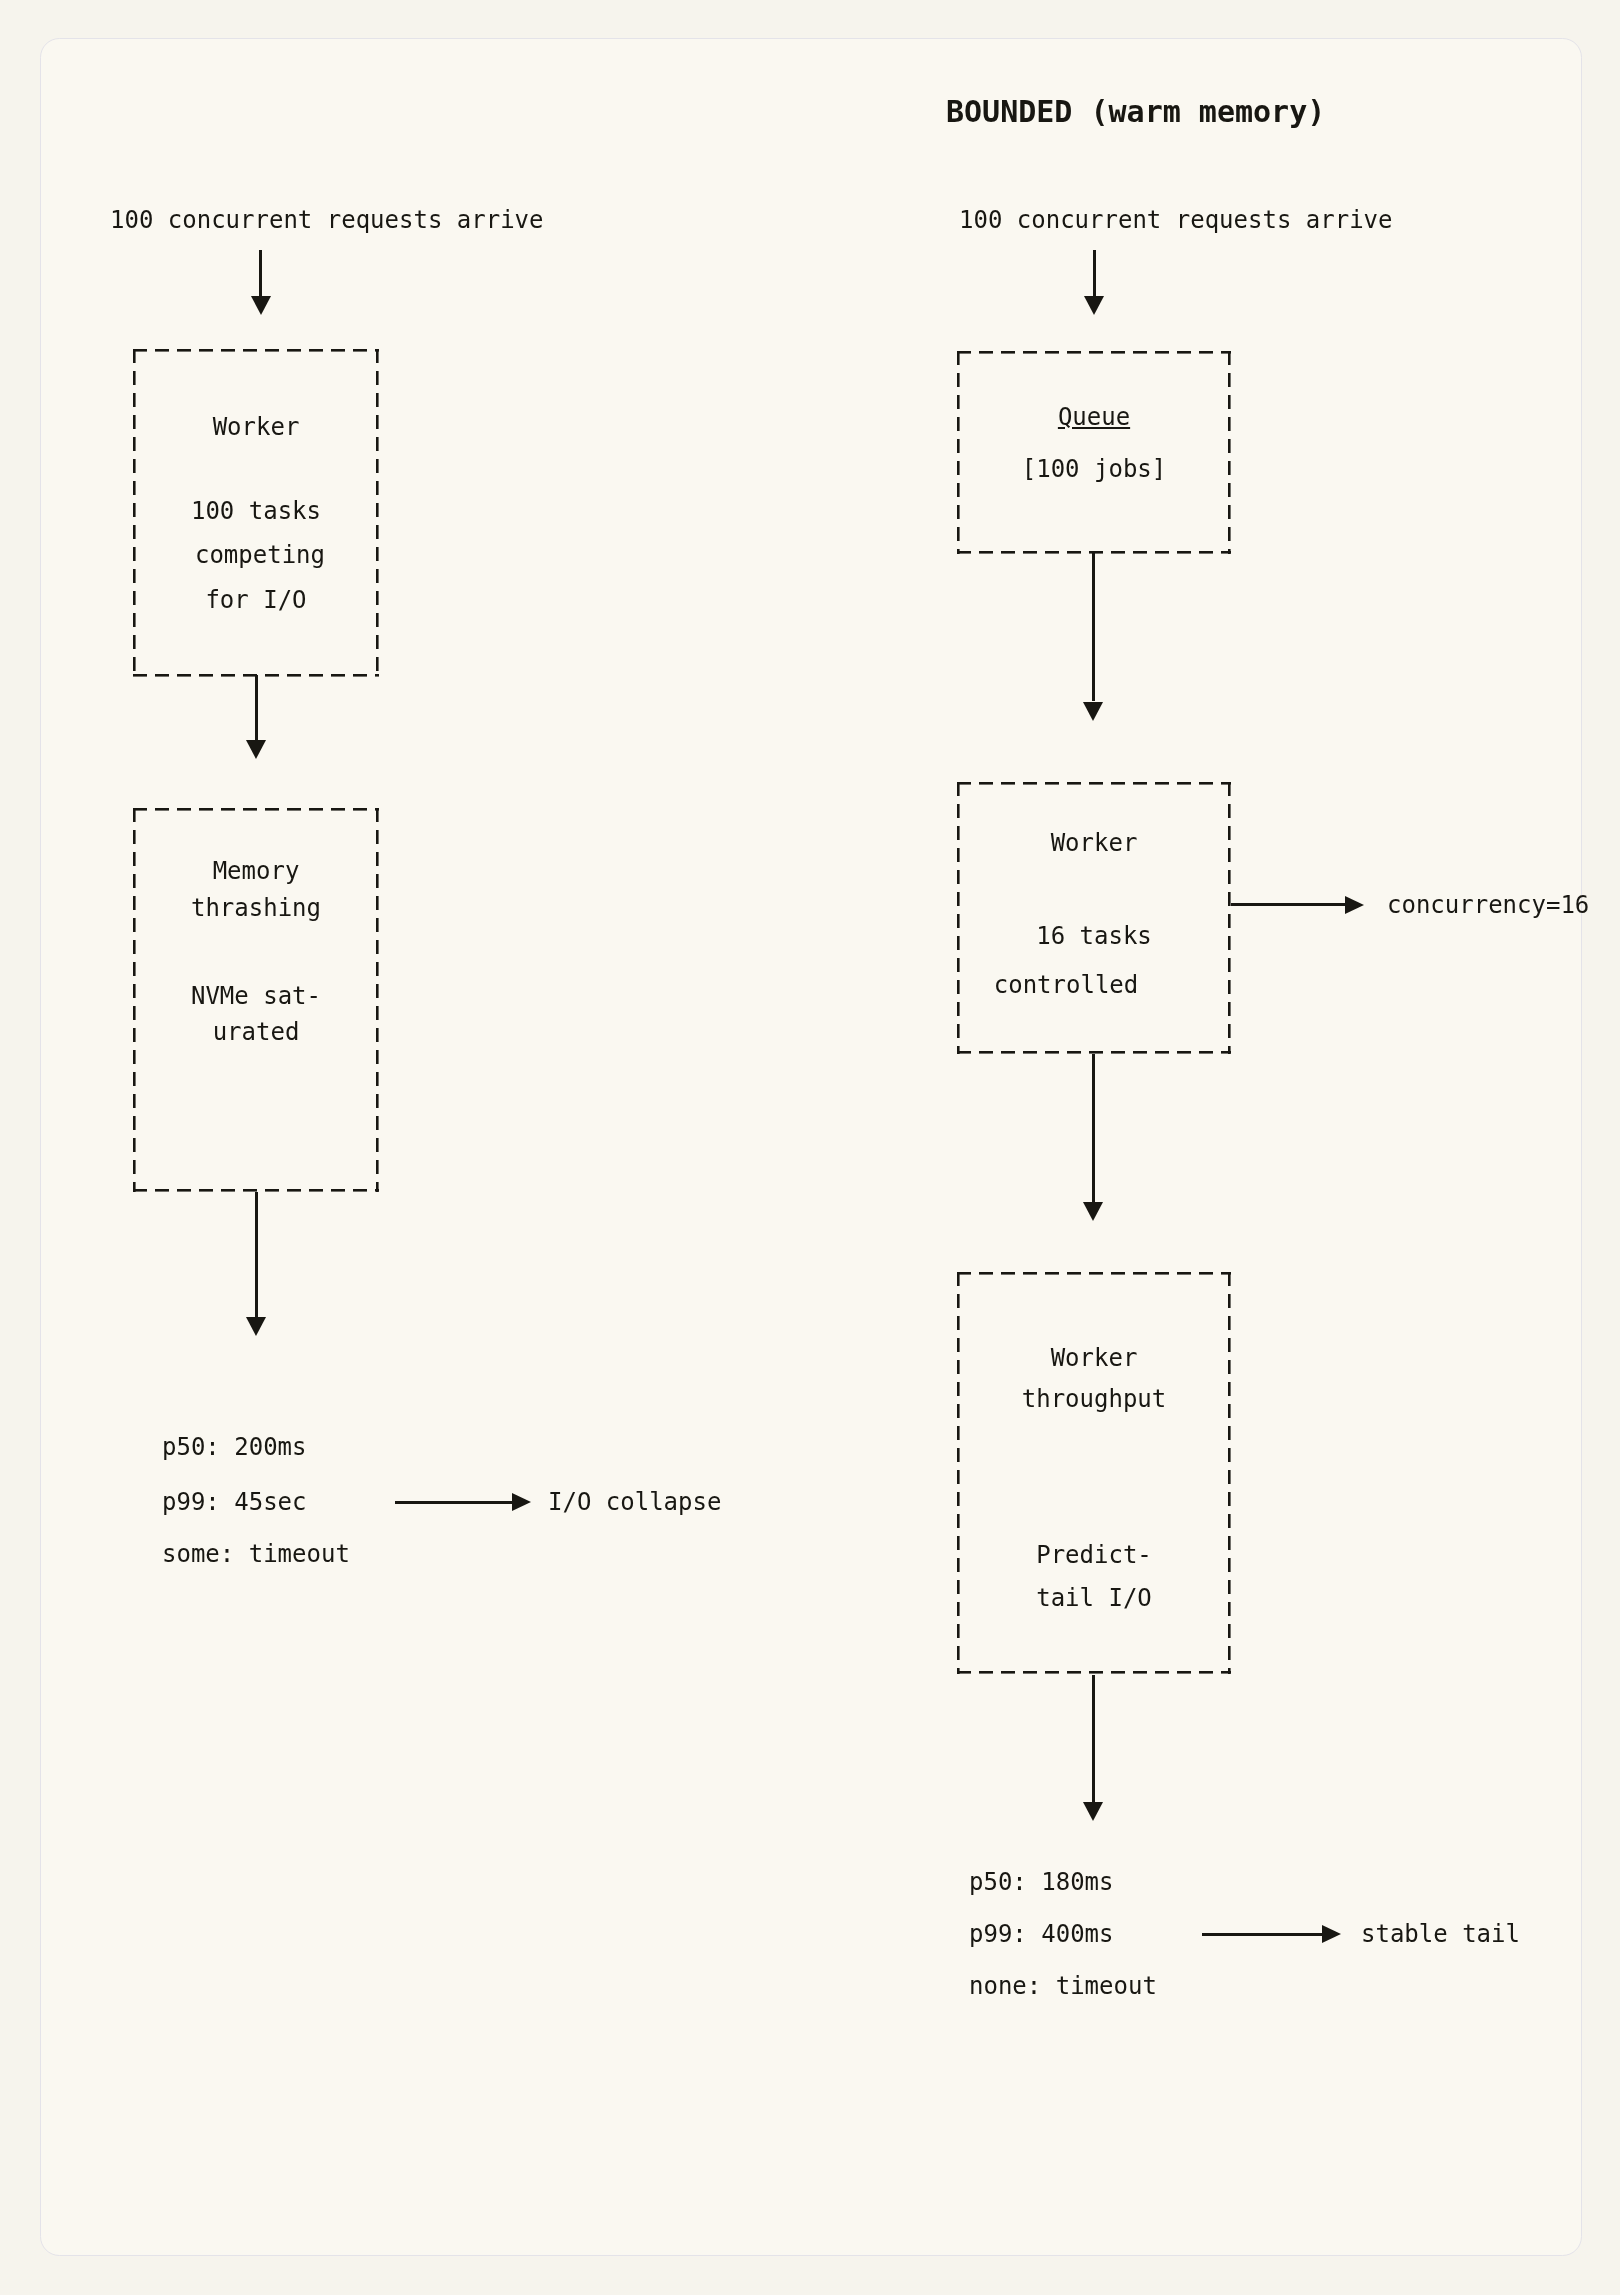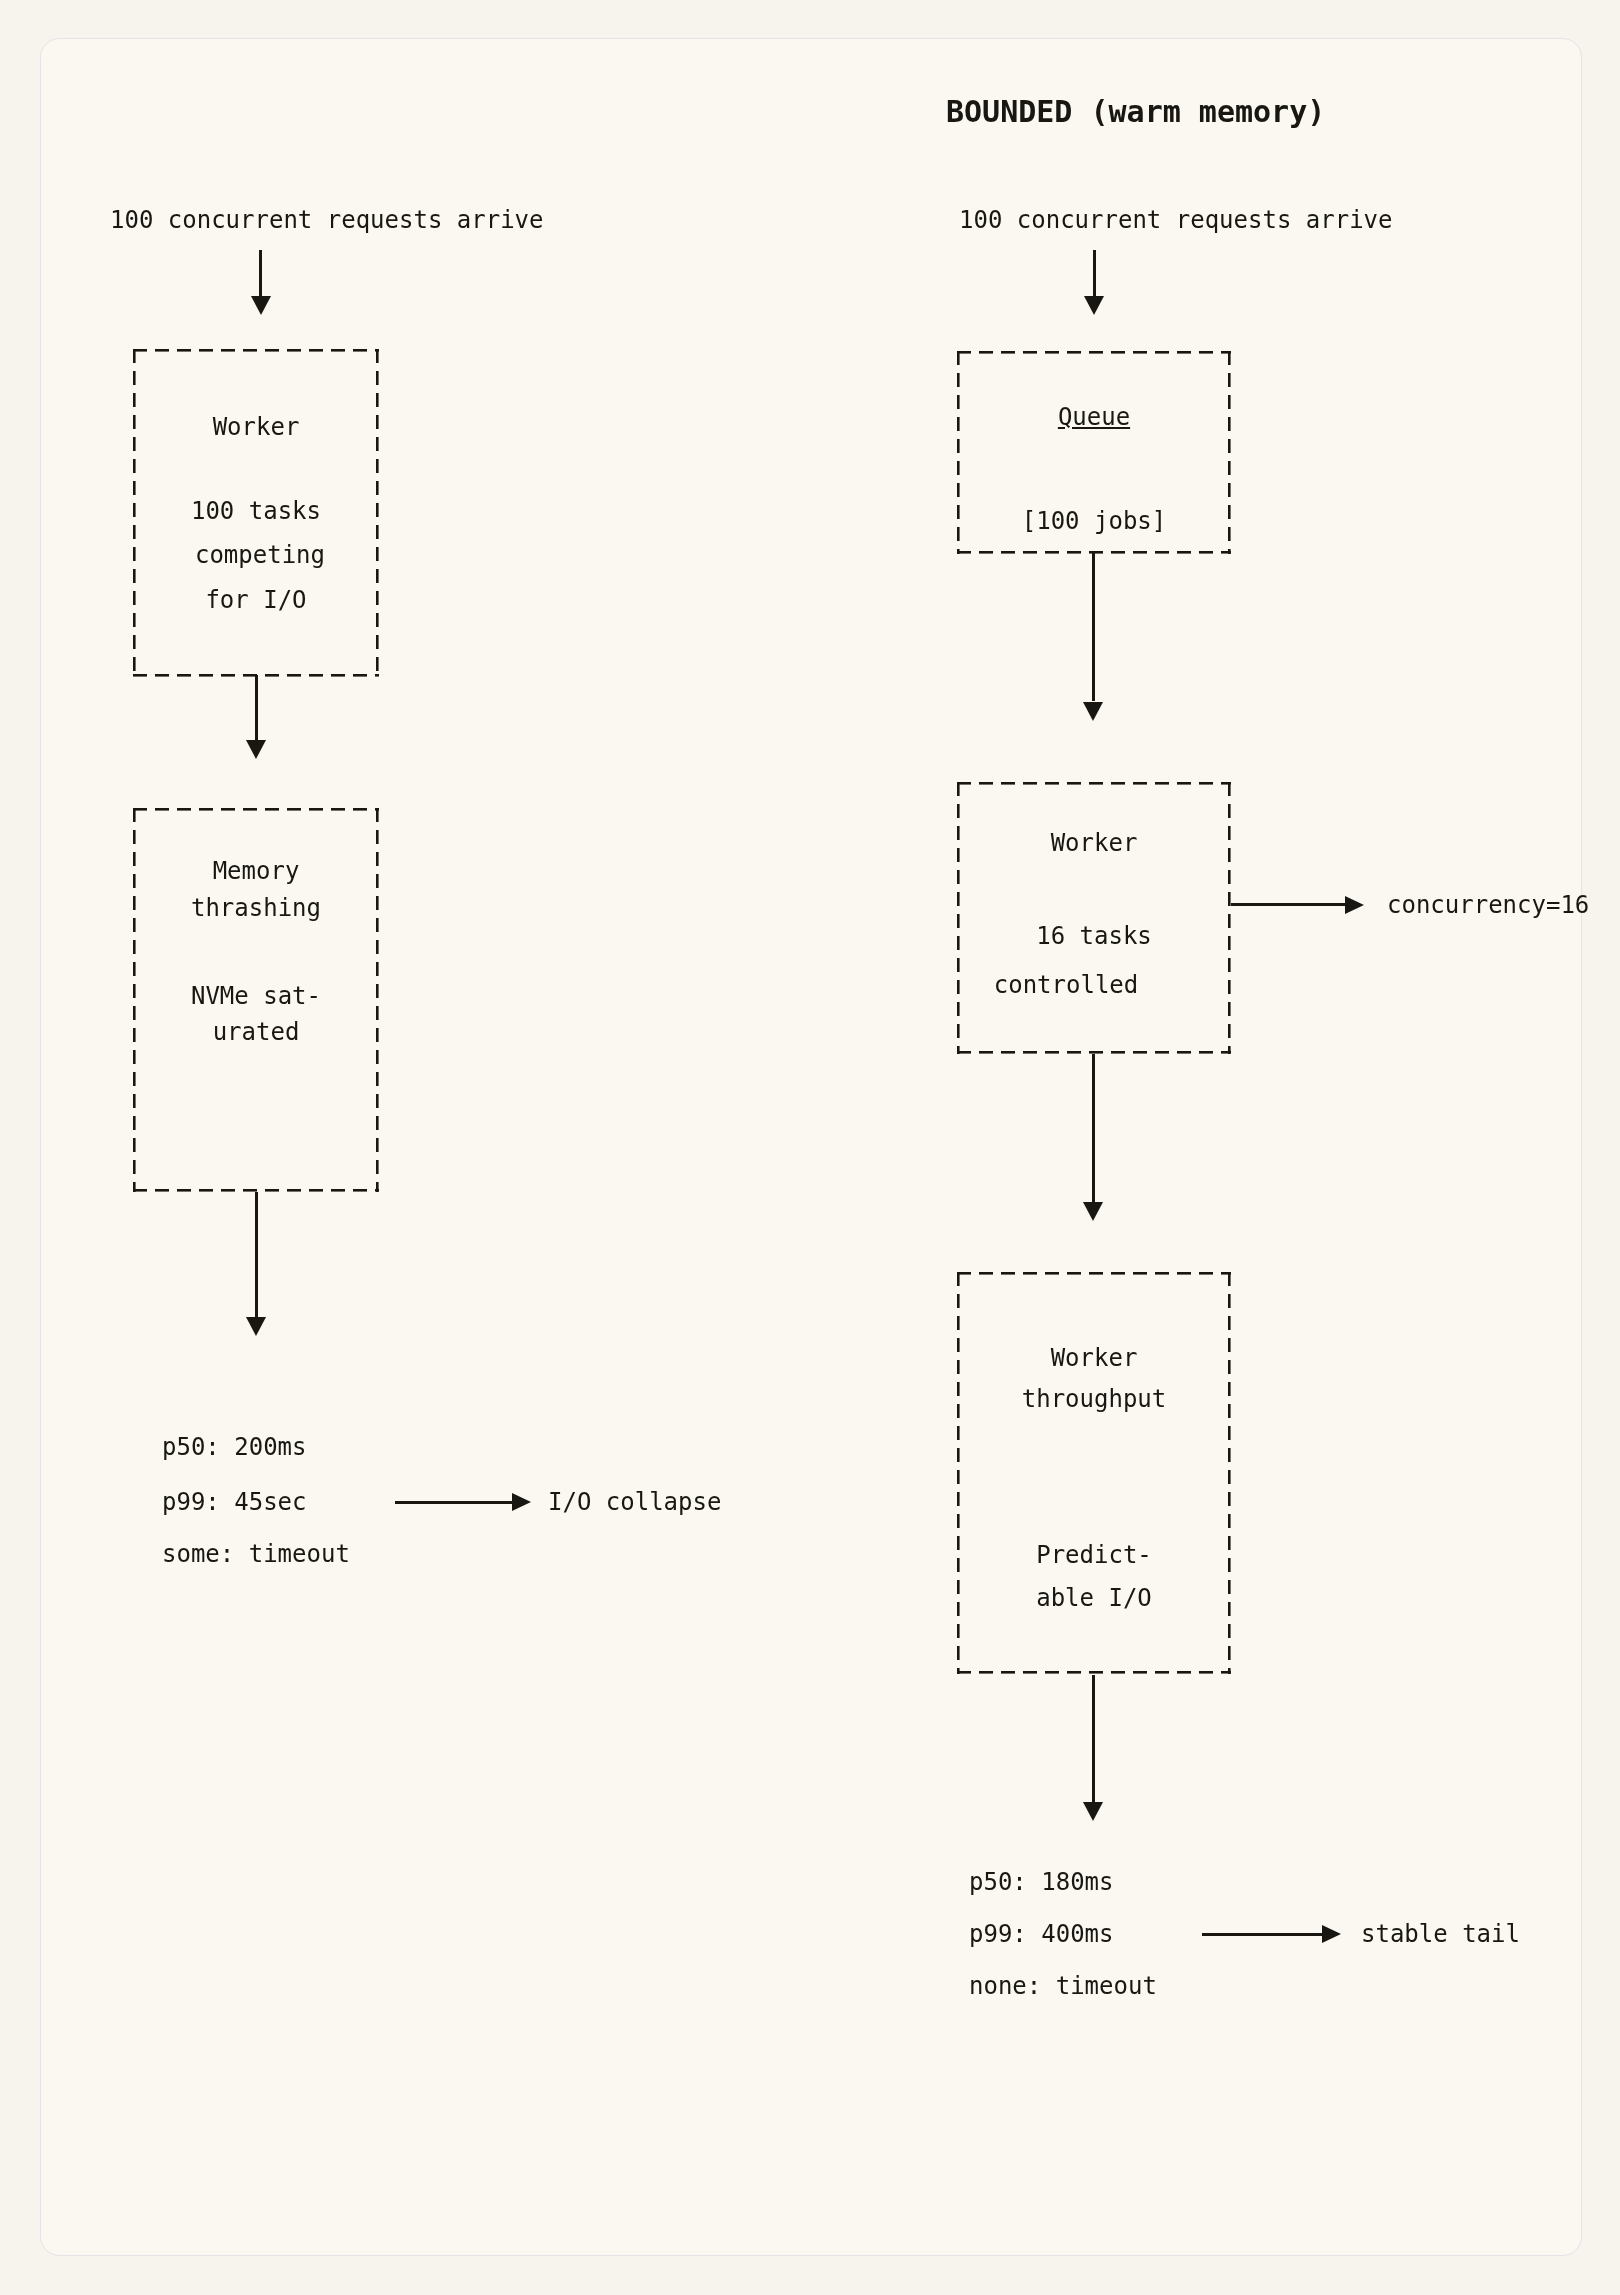--- a/index.html
+++ b/index.html
@@ -75,21 +75,21 @@
 
   <div class="t" style="left:959px;top:205px;">100 concurrent requests arrive</div>
 
   <div>
     <div class="vt" style="left:1093px;top:250px;height:47px;"></div>
     <div class="hd" style="left:1084px;top:296px;"></div>
   </div>
 
   <div class="dbox" style="left:957px;top:351px;width:274px;height:203px;"></div>
   <div class="c" style="left:957px;width:274px;top:402px;text-decoration:underline;">Queue</div>
-  <div class="c" style="left:957px;width:274px;top:506px;">[100 jobs]</div>
+  <div class="c" style="left:957px;width:274px;top:454px;">[100 jobs]</div>
 
   <div>
     <div class="vt" style="left:1092px;top:553px;height:148px;"></div>
     <div class="hd" style="left:1083px;top:702px;"></div>
   </div>
 
   <div class="dbox" style="left:957px;top:782px;width:274px;height:272px;"></div>
   <div class="c" style="left:957px;width:274px;top:828px;">Worker</div>
   <div class="c" style="left:957px;width:274px;top:921px;">16 tasks</div>
   <div class="c" style="left:957px;width:218px;top:970px;">controlled</div>
@@ -102,21 +102,21 @@
 
   <div>
     <div class="vt" style="left:1092px;top:1054px;height:148px;"></div>
     <div class="hd" style="left:1083px;top:1202px;"></div>
   </div>
 
   <div class="dbox" style="left:957px;top:1272px;width:274px;height:402px;"></div>
   <div class="c" style="left:957px;width:274px;top:1343px;">Worker</div>
   <div class="c" style="left:957px;width:274px;top:1384px;">throughput</div>
   <div class="c" style="left:957px;width:274px;top:1540px;">Predict-</div>
-  <div class="c" style="left:957px;width:274px;top:1583px;">able I/O</div>
+  <div class="c" style="left:957px;width:274px;top:1583px;">tail I/O</div>
 
   <div>
     <div class="vt" style="left:1092px;top:1675px;height:128px;"></div>
     <div class="hd" style="left:1083px;top:1802px;"></div>
   </div>
 
   <div class="t" style="left:969px;top:1867px;">p50: 180ms</div>
   <div class="t" style="left:969px;top:1919px;">p99: 400ms</div>
   <div class="t" style="left:969px;top:1971px;">none: timeout</div>
 

